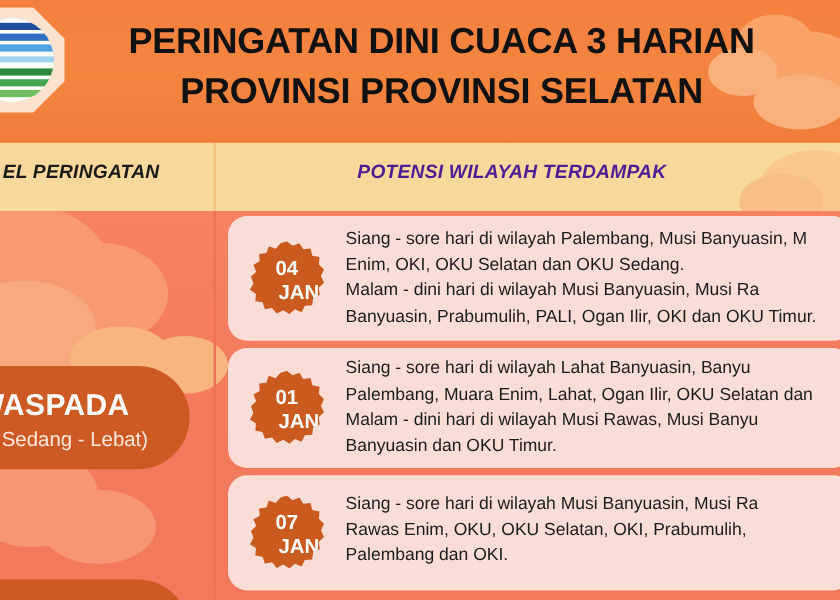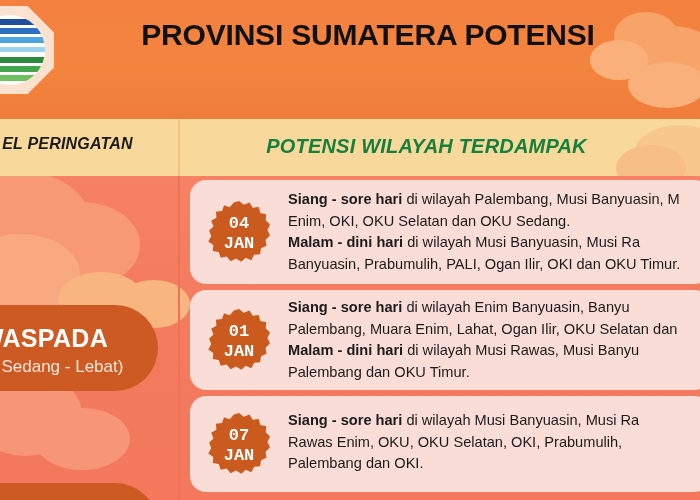--- a/index.html
+++ b/index.html
@@ -62,21 +62,21 @@
   }
   .colhead .sep{
     position:absolute;left:178px;top:0;width:2px;height:57px;background:#F3C07E;
   }
   .ch-left{
     position:absolute;left:-40px;top:16px;width:215px;text-align:center;
     color:#1a1a1a;font-weight:bold;font-size:16px;letter-spacing:.2px;
   }
   .ch-right{
     position:absolute;left:180px;top:16px;width:493px;text-align:center;
-    color:#15803d;font-weight:bold;font-size:20px;letter-spacing:.2px;
+    color:#4c1d95;font-weight:bold;font-size:16px;letter-spacing:.2px;
   }
   .chc-a{right:-26px;top:6px;width:92px;height:58px;background:#F8C78E;}
   .chc-b{right:14px;top:26px;width:70px;height:46px;background:#F7BE85;}
 
   
   .body-area{
     position:absolute;left:0;top:176px;width:700px;height:324px;
     background:linear-gradient(180deg,#F68263 0%,#F47B5E 40%,#F3785C 100%);
     overflow:hidden;
   }
@@ -120,39 +120,38 @@
     width:62px;height:62px;background:#CB5A1E;
     clip-path:polygon(
       50% 0%,57.7% 6.1%,66.9% 2.6%,72.1% 10.9%,81.9% 9.8%,84.3% 19.4%,
       94% 21.4%,93.1% 31.2%,100% 38%,95.9% 46.9%,100% 55.8%,92.8% 62.4%,
       94.4% 72.1%,85.4% 76.2%,84.1% 86%,74.3% 86.6%,69.9% 95.4%,
       60.9% 91.5%,53.5% 98%,45.2% 92.7%,36.5% 97.2%,30.1% 89.7%,
       20.5% 91.4%,17.4% 82.1%,7.7% 80.6%,8.6% 70.8%,0.4% 65.3%,
       5.2% 56.7%,1.8% 47.5%,8.9% 41%,5.1% 31.9%,13.6% 27%,
       12.8% 17.2%,22.6% 16%,25.8% 6.7%,35% 10.1%,41.6% 2.6%
     );
-    font-family:Liberation Mono, monospace;
   }
   .star .d{
     position:absolute;left:0;top:13px;width:62px;text-align:center;
     color:#ffffff;font-weight:bold;font-size:17px;
   }
   .star .m{
-    position:absolute;left:0;top:33px;width:62px;text-align:center;
+    position:absolute;left:10px;top:33px;width:62px;text-align:center;
     color:#ffffff;font-weight:bold;font-size:17px;
   }
 
   .card-text{
     position:absolute;left:98px;top:0;width:470px;height:100%;
     display:flex;flex-direction:column;justify-content:center;
     color:#1b1b1b;font-size:14.6px;line-height:21.5px;
   }
   .card.c3 .card-text{justify-content:flex-start;padding-top:14px;box-sizing:border-box;}
   .para{margin:0;text-align:justify;white-space:nowrap;}
-  .para b{font-weight:bold;}
+  .para b{font-weight:normal;}
 </style>
 </head>
 <body>
 
 <div class="stage">
 
   <div class="header">
     <div class="cloud hc-a"></div>
     <div class="cloud hc-b"></div>
     <div class="cloud hc-c"></div>
@@ -166,21 +165,22 @@
           <i class="lc3"></i>
           <i class="lc4"></i>
         <i class="lc5"></i>
           <i class="lc6"></i>
           <i class="lc7"></i>
       </div>
       <div class="logo-text">G</div>
     </div>
 
     <div class="header-title">
-      <span class="l2">PROVINSI SUMATERA POTENSI</span>
+      <span class="l1">PERINGATAN DINI CUACA 3 HARIAN</span>
+      <span class="l2">PROVINSI PROVINSI SELATAN</span>
     </div>
   </div>
 
   <div class="colhead">
     <div class="cloud chc-a"></div>
     <div class="cloud chc-b"></div>
     <div class="sep"></div>
     <div class="ch-left">EL PERINGATAN</div>
     <div class="ch-right">POTENSI WILAYAH TERDAMPAK</div>
   </div>
@@ -219,24 +219,24 @@
         <p class="para"><span>Banyuasin, Prabumulih, PALI, Ogan Ilir, OKI dan OKU Timur.</span></p>
       </div>
     </div>
 
     <div class="card c2">
       <div class="star">
         <div class="d">01</div>
         <div class="m">JAN</div>
       </div>
       <div class="card-text">
-        <p class="para"><b>Siang - sore hari</b><span> di wilayah Enim Banyuasin, Banyu</span></p>
+        <p class="para"><b>Siang - sore hari</b><span> di wilayah Lahat Banyuasin, Banyu</span></p>
         <p class="para"><span>Palembang, Muara Enim, Lahat, Ogan Ilir, OKU Selatan dan </span></p>
         <p class="para"><b>Malam - dini hari</b><span> di wilayah Musi Rawas, Musi Banyu</span></p>
-        <p class="para"><span>Palembang dan OKU Timur.</span></p>
+        <p class="para"><span>Banyuasin dan OKU Timur.</span></p>
       </div>
     </div>
 
     <div class="card c3">
       <div class="star">
         <div class="d">07</div>
         <div class="m">JAN</div>
       </div>
       <div class="card-text">
         <p class="para"><b>Siang - sore hari</b><span> di wilayah Musi Banyuasin, Musi Ra</span></p>

